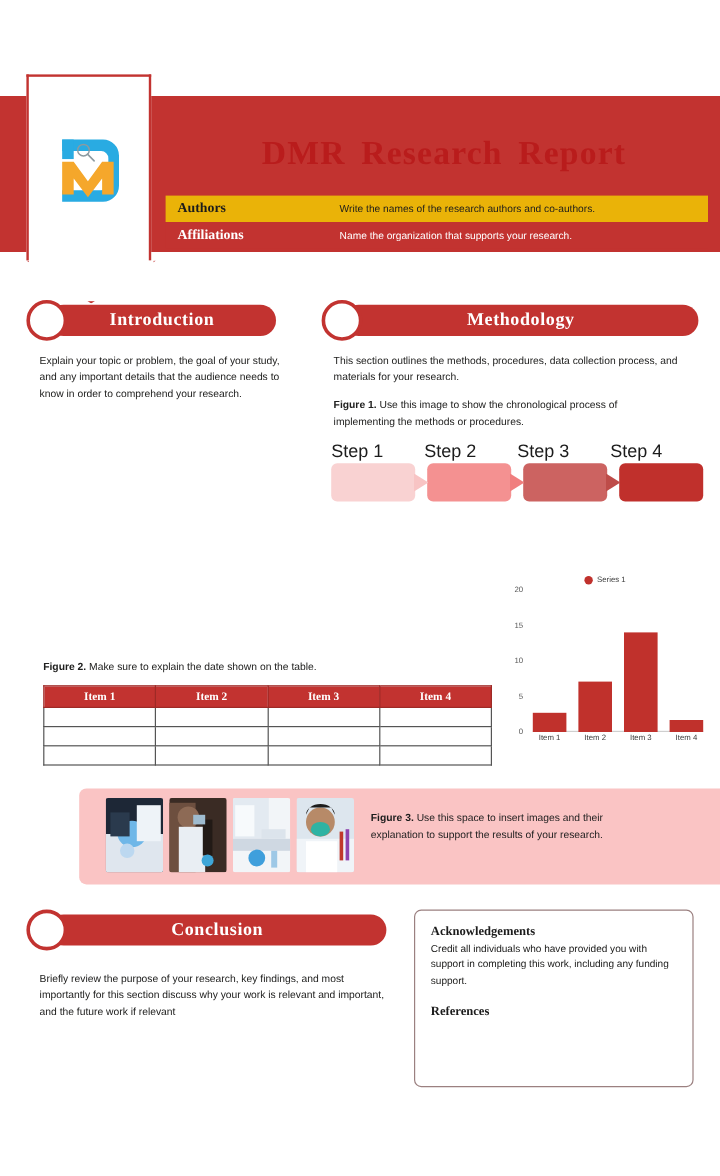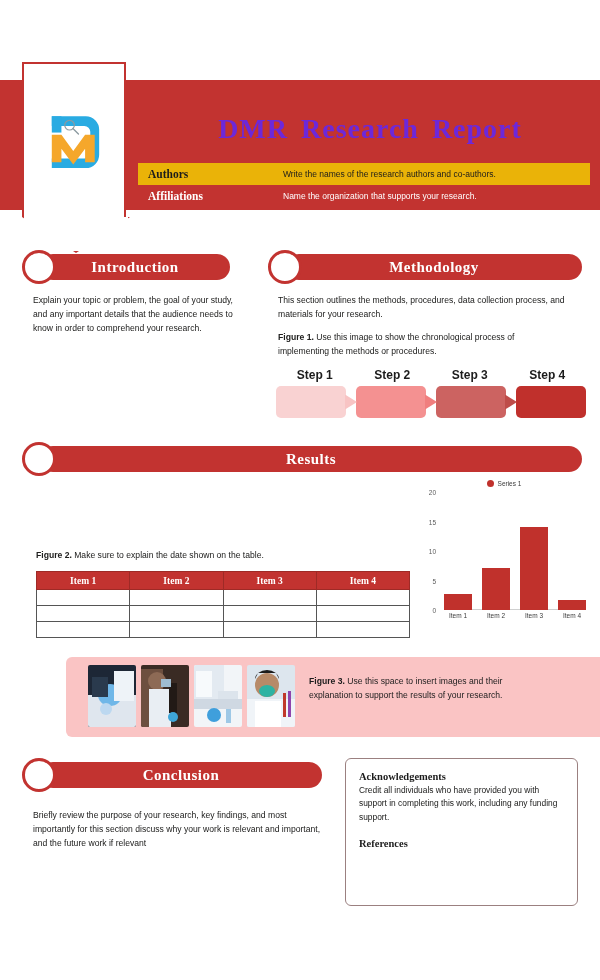--- a/index.html
+++ b/index.html
@@ -24,21 +24,21 @@
   }
   .header-title {
     position: absolute;
     left: 150px; top: 98px;
     width: 440px; height: 62px;
     display: flex; align-items: center; justify-content: center;
     font-family: "Liberation Serif", serif;
     font-weight: bold;
     font-size: 28px;
     letter-spacing: 1px;
-    color: #6d28d9;
+    color: #b91c1c;
     word-spacing: 5px;
   }
 
   
   .logo-shield {
     position: absolute;
     left: 22px; top: 62px;
     width: 104px; height: 155px;
     background: #ffffff;
     border: 2px solid #C23330;
@@ -135,23 +135,23 @@
     line-height: 1.6;
     color: #20201f;
   }
   .fig-cap b { font-weight: bold; }
 
   
   .steps { position: absolute; left: 276px; top: 368px; width: 310px; }
   .step-labels { display: flex; height: 16px; }
   .step-labels span {
     flex: 1;
-    text-align: center;
-    font-size: 12px;
-    font-weight: bold;
+    text-align: left;
+    font-size: 15px;
+    font-weight: normal;
     color: #1c1c1c;
   }
   .step-row { display: flex; align-items: center; height: 32px; margin-top: 2px; }
   .step-box {
     flex: 1;
     height: 32px;
     border-radius: 5px;
   }
   .step-arrow {
     width: 12px; height: 15px;
@@ -359,26 +359,20 @@
       <div class="step-box" style="background: rgb(249, 210, 210);"></div>
       <div class="step-arrow" style="background: rgb(248, 196, 196);"></div>
       <div class="step-box" style="background: rgb(244, 145, 145);"></div>
       <div class="step-arrow" style="background: rgb(240, 126, 126);"></div>
       <div class="step-box" style="background: rgb(204, 99, 97);"></div>
       <div class="step-arrow" style="background: rgb(190, 76, 73);"></div>
       <div class="step-box" style="background: rgb(192, 48, 44);"></div>
     </div>
   </div>
 
-  <div class="sec-head" style="left:22px; top:446px; width:560px;">
-    <div class="sec-pill">
-      <span class="sec-pill-text">Results</span>
-    </div>
-    <div class="sec-ring"></div>
-  </div>
   <div class="fig-cap" style="left:36px; top:549px; width:330px;">
     <b>Figure 2.</b><span> Make sure to explain the date shown on the table.</span>
   </div>
 
   <table class="res-table">
     <thead>
       <tr>
         <th>Item 1</th>
         <th>Item 2</th>
         <th>Item 3</th>

